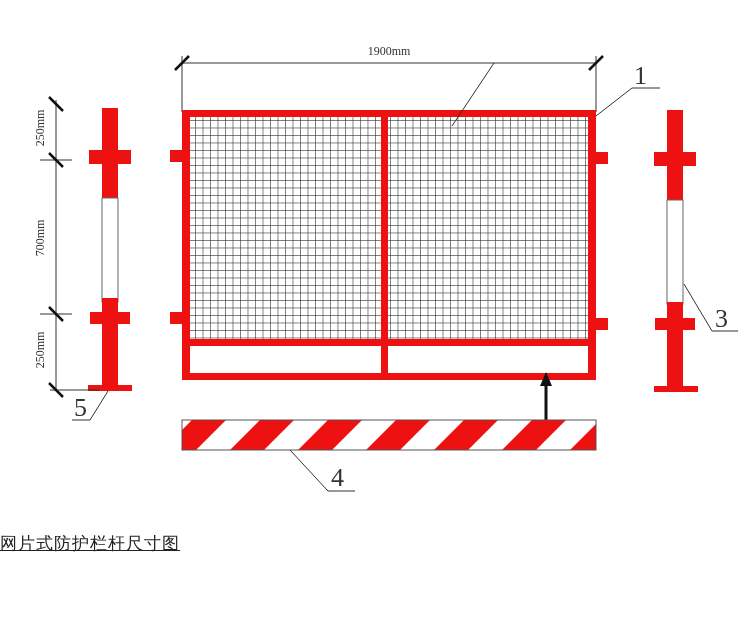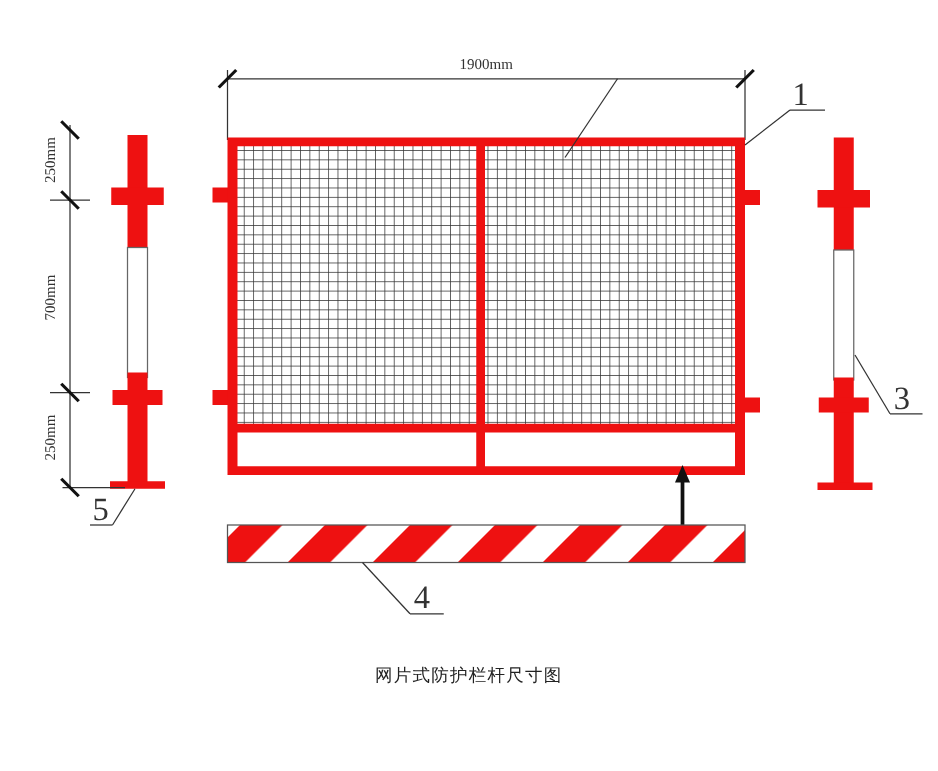--- a/index.html
+++ b/index.html
@@ -1,22 +1,22 @@
 <!DOCTYPE html>
 <html><head>
 <meta charset="utf-8">
 <style>
   html, body { margin: 0; padding: 0; background: #ffffff; }
   body { width: 750px; height: 617px; position: relative; overflow: hidden; }
   #canvas { position: absolute; left: 0; top: 0; width: 750px; height: 617px; }
   .dim-text { font-family: "Liberation Serif", serif; font-size: 12px; fill: #333; }
   .label-num { font-family: "Liberation Serif", serif; font-size: 26px; fill: #333; }
   .caption {
-    position: absolute; left: 0; width: 750px; top: 532px; text-align: center;
-    font-family: "DejaVu Sans", sans-serif; font-size: 14px; color: #222; letter-spacing: 1px;
+    position: absolute; left: 0; width: 750px; top: 532px; 
+    font-family: "DejaVu Sans", sans-serif; font-size: 17px; color: #222; letter-spacing: 1px; text-decoration: underline;
   }
 </style>
 </head>
 <body>
 
 <svg id="canvas" viewBox="0 0 750 617" xmlns="http://www.w3.org/2000/svg">
   <defs>
     <pattern id="mesh" x="0" y="0" width="7.5" height="7.5" patternUnits="userSpaceOnUse">
       <rect width="7.5" height="7.5" fill="#ffffff"></rect>
       <line x1="0" y1="0" x2="0" y2="7.5" stroke="#333" stroke-width="1.2"></line>

